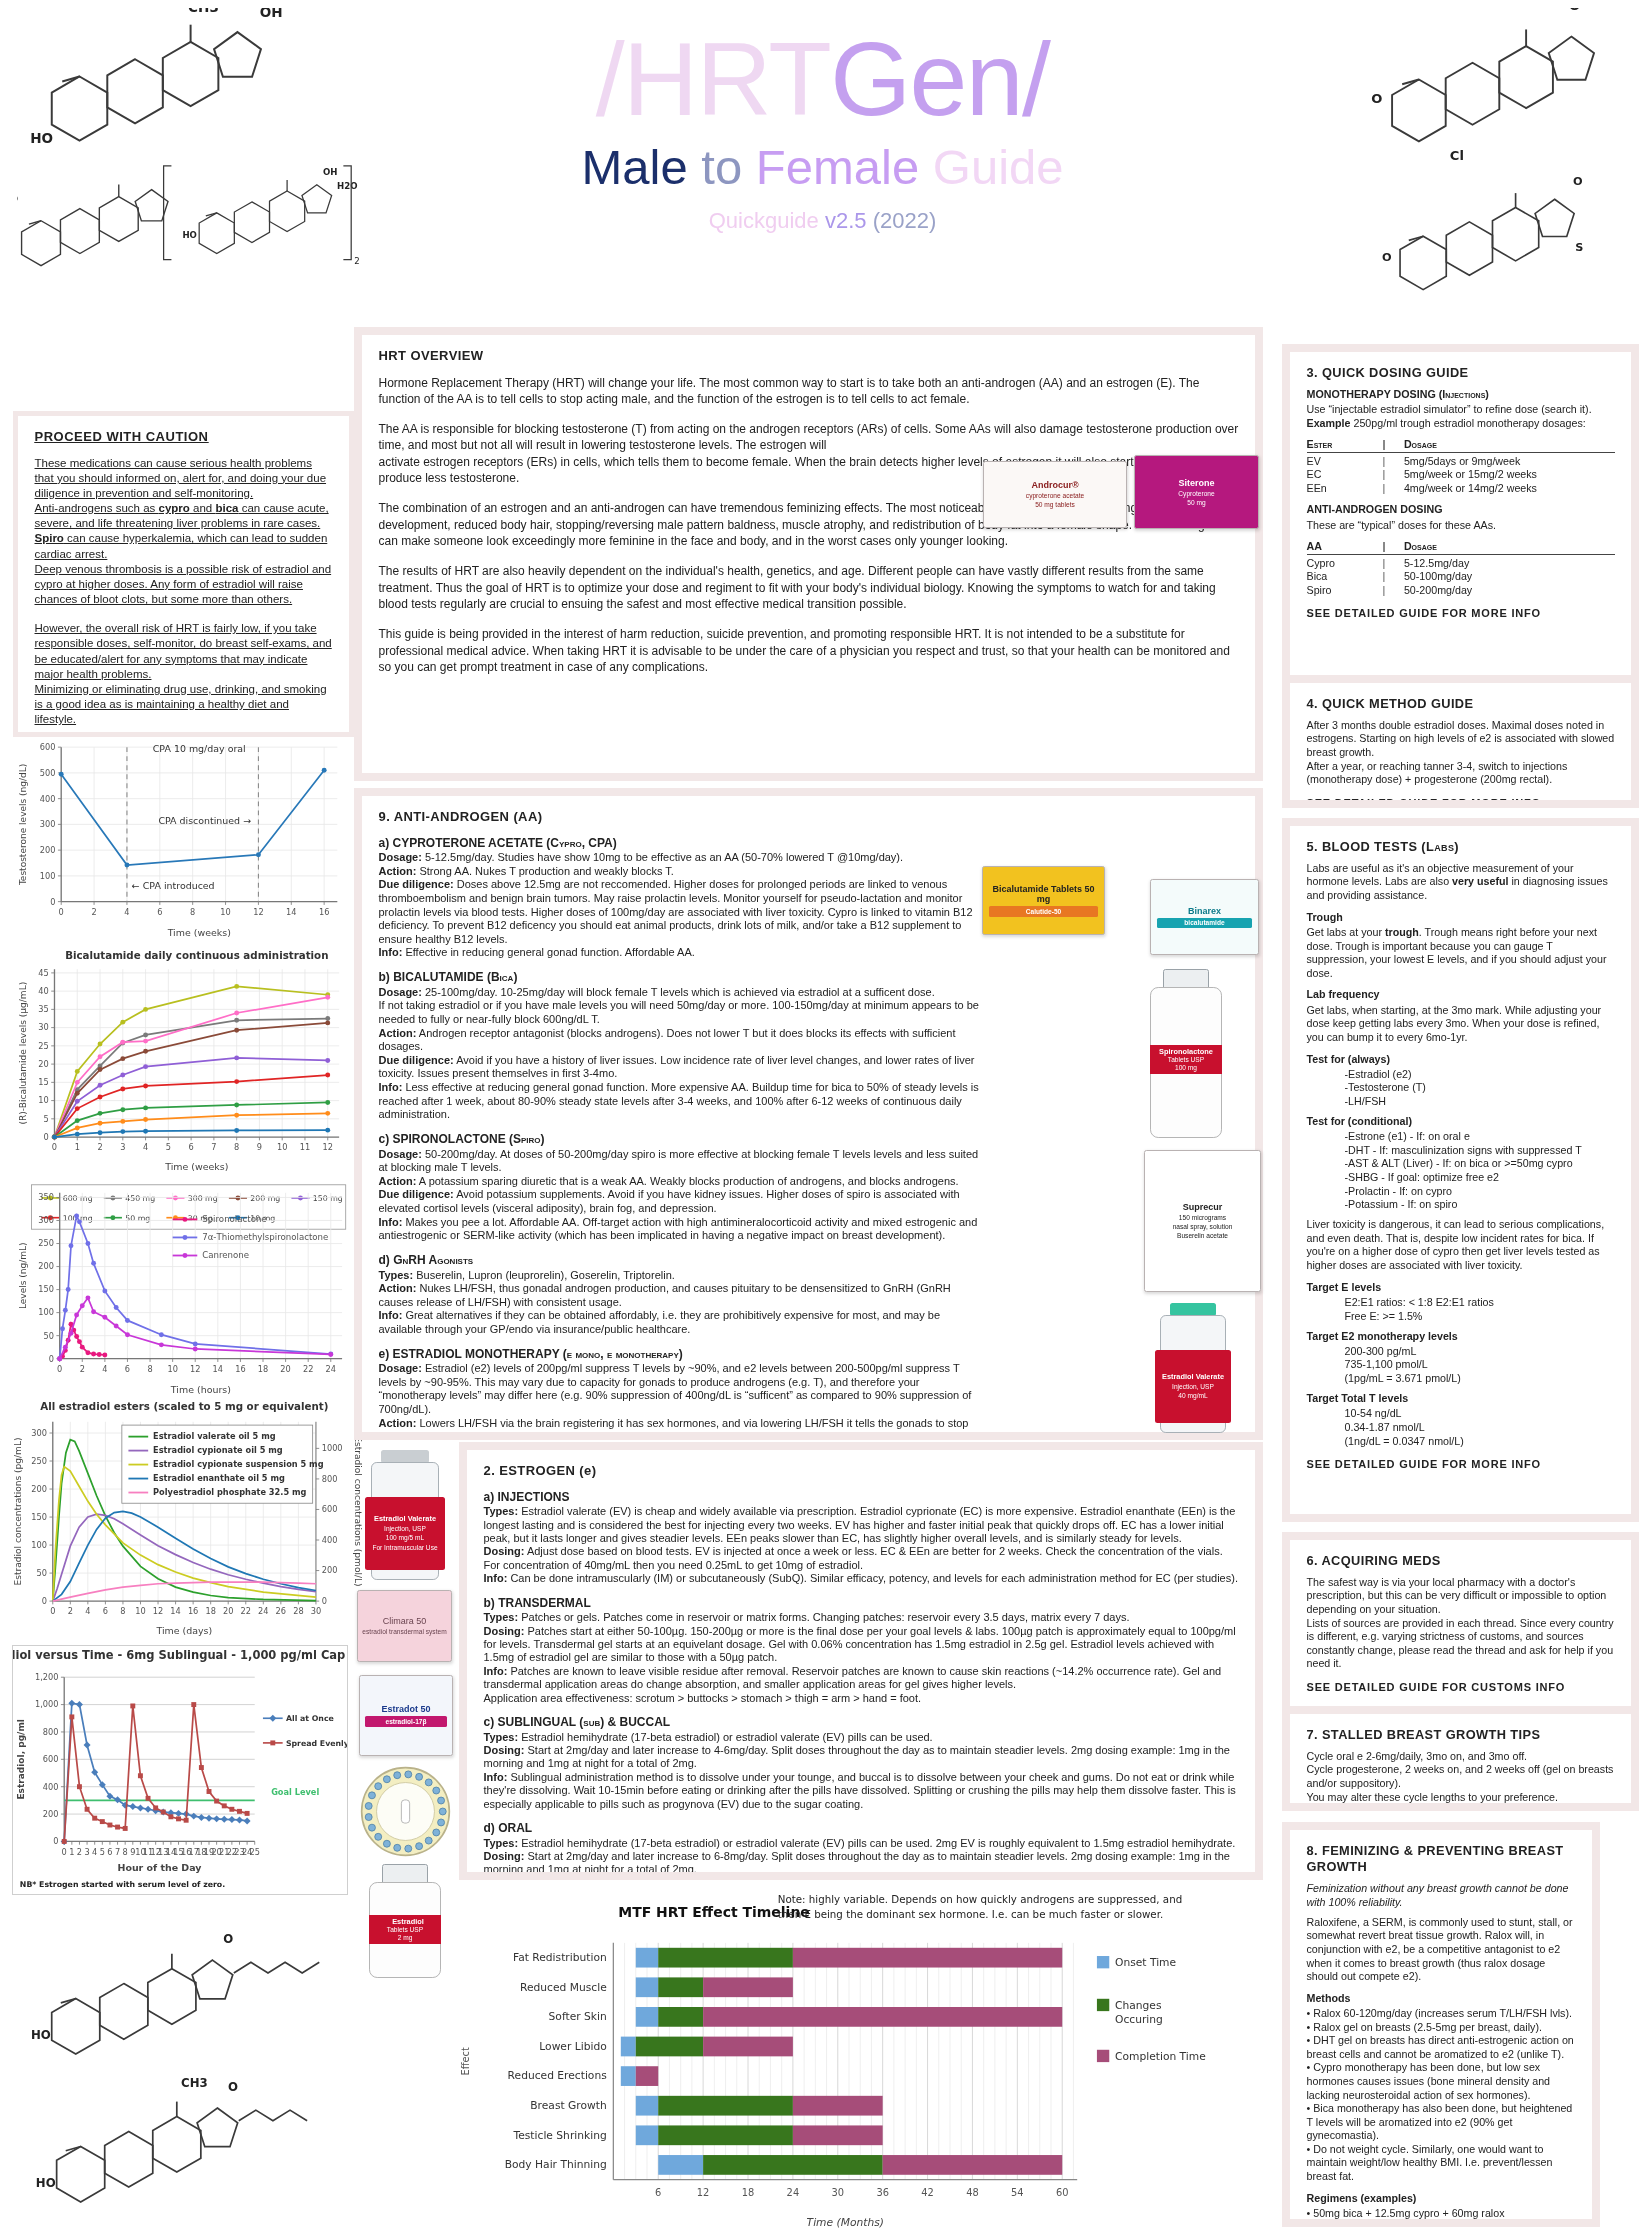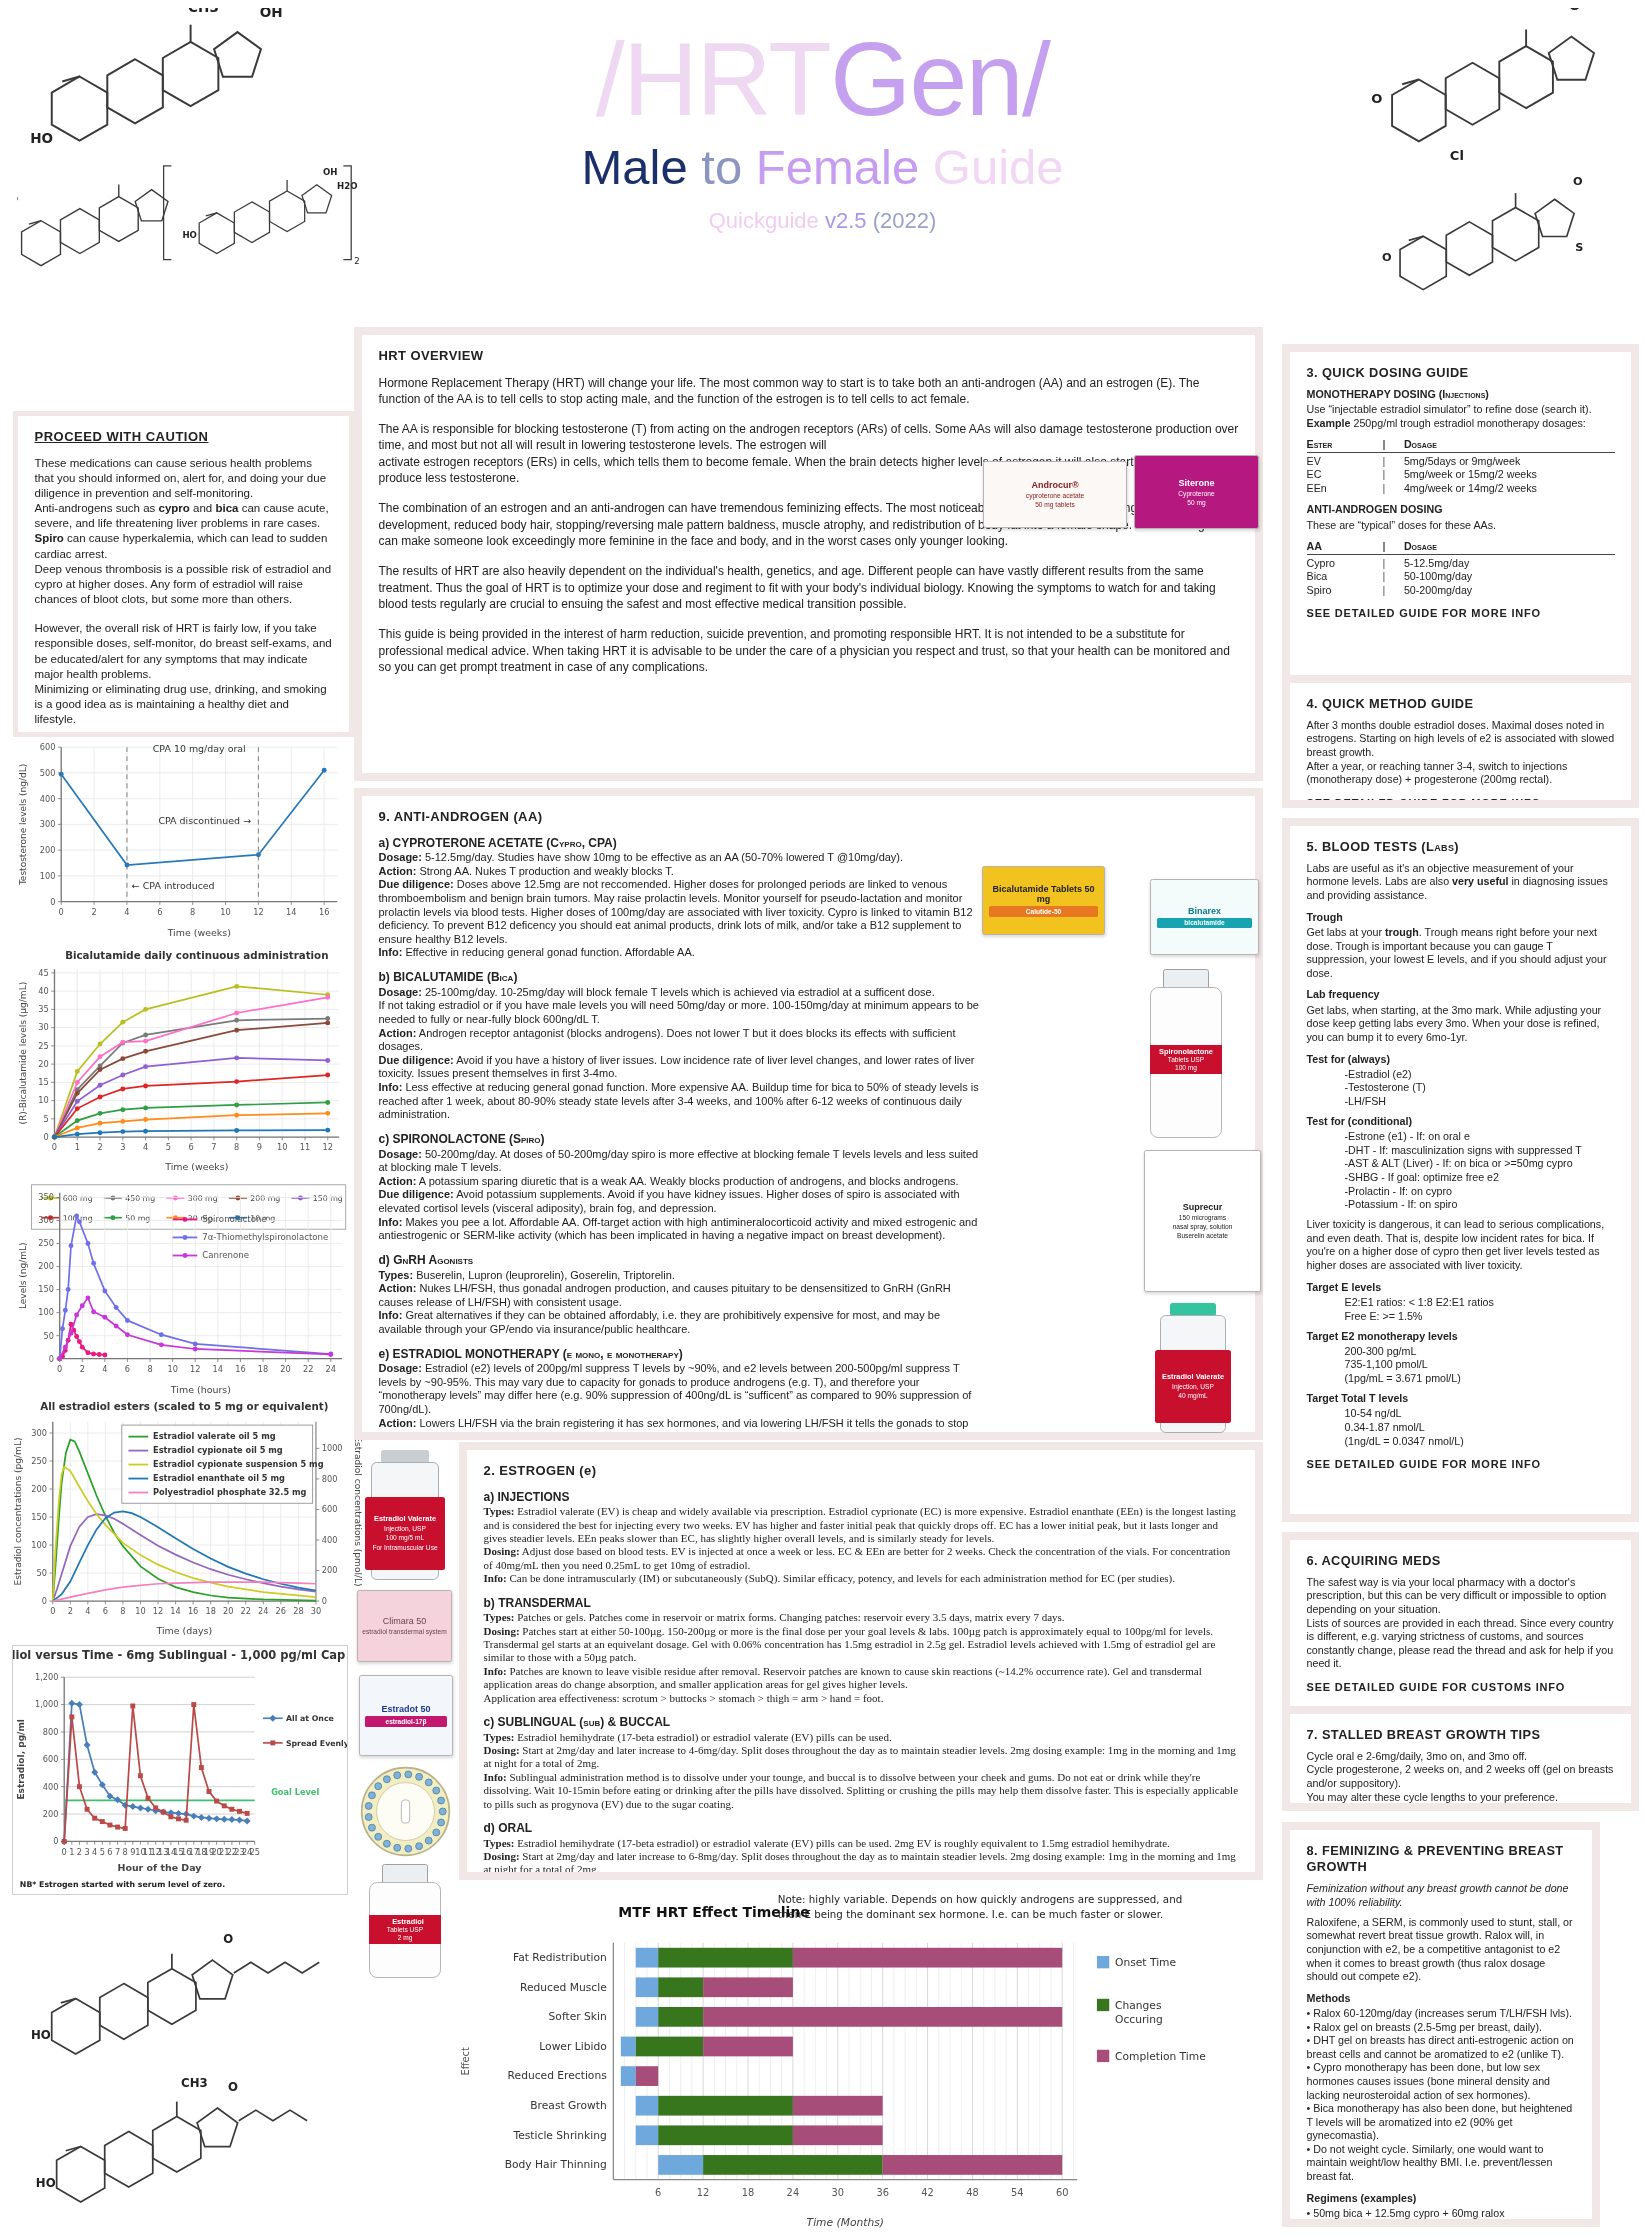--- a/index.html
+++ b/index.html
@@ -15,21 +15,21 @@
        padding:13px 16.5px;overflow:hidden;}
   .box h3{font-size:13px;font-weight:bold;letter-spacing:0.4px;margin:0 0 11.5px 0;}
   .sc{font-variant:small-caps;}
   .cbody{font-size:12px;line-height:1.36;}
   .cpara{margin:0 0 14px 0;}
   .caution-body{font-size:11.5px;line-height:1.32;}
   .item{margin:0 0 10px 0;}
   .item h4{font-size:12px;font-weight:bold;margin:8.2px 0 1.6px 0;}
   .item h4 .ttl{font-variant:small-caps;}
   .ln{font-size:11px;line-height:1.24;}
-  .sec2 .ln{font-size:11px;line-height:1.22;font-family:Liberation Serif, serif;}
+  .sec2 .ln{font-size:11px;line-height:1.22;}
   
   .rbox{font-size:10.7px;line-height:1.27;}
   .rbox h3{font-size:12.8px;margin:0 0 6.6px 0;}
   .rp{margin:0 0 8.2px 0;}
   .rsub{font-weight:bold;margin:6.6px 0 1.6px 0;}
   .rsubi{font-style:italic;margin:0 0 6.6px 0;}
   .rlist div{padding-left:38px;}
   .rtable{margin:3.3px 0 8.2px 0;}
   .rtr{display:flex;}
   .rtr .c1{width:76px;}
@@ -153,21 +153,21 @@
         </g>
       </svg>
     </div>
 
   <div class="title-block">
     <div class="t1"><span id="c-hrt" style="color: rgb(239, 216, 242);">/HRT</span><span id="c-gen" style="color: rgb(196, 160, 239);">Gen/</span></div>
     <div class="t2"><span id="c-male" style="color: rgb(27, 47, 107);">Male</span><span id="c-to" style="color: rgb(141, 150, 192);"> to </span><span id="c-female" style="color: rgb(199, 157, 242);">Female</span><span id="c-guide" style="color: rgb(242, 215, 245);"> Guide</span></div>
     <div class="t3"><span id="c-quick" style="color: rgb(240, 205, 240);">Quickguide </span><span id="c-ver" style="color: rgb(171, 151, 234);">v2.5</span><span id="c-year" style="color: rgb(154, 162, 200);"> (2022)</span></div>
   </div>
 
-  <div class="box" style="left:13px;top:411px;width:341px;height:326px;border-width:5px;">
+  <div class="box" style="left:13px;top:411px;width:341px;height:326px;border-width:5px;text-decoration:underline;">
     <h3 style="text-decoration:underline;letter-spacing:0.5px;">PROCEED WITH CAUTION</h3>
     <div class="caution-body" id="caution-body">
         <div class="cpara">These medications can cause serious health problems that you should informed on, alert for, and doing your due diligence in prevention and self-monitoring.<br>Anti-androgens such as <b>cypro</b> and <b>bica</b> can cause acute, severe, and life threatening liver problems in rare cases.<br><b>Spiro</b> can cause hyperkalemia, which can lead to sudden cardiac arrest.<br>Deep venous thrombosis is a possible risk of estradiol and cypro at higher doses. Any form of estradiol will raise chances of bloot clots, but some more than others.</div>
         <div class="cpara">However, the overall risk of HRT is fairly low, if you take responsible doses, self-monitor, do breast self-exams, and be educated/alert for any symptoms that may indicate major health problems.<br>Minimizing or eliminating drug use, drinking, and smoking is a good idea as is maintaining a healthy diet and lifestyle.</div>
       </div>
   </div>
 
   <div class="chart" id="chart-cpa-t" style="left:15px;top:734px;">
       <svg width="334" height="212" viewBox="0 0 406 258">
         <line x1="56" y1="16" x2="56" y2="204" stroke="#e8e8e8" stroke-width="1"></line>

